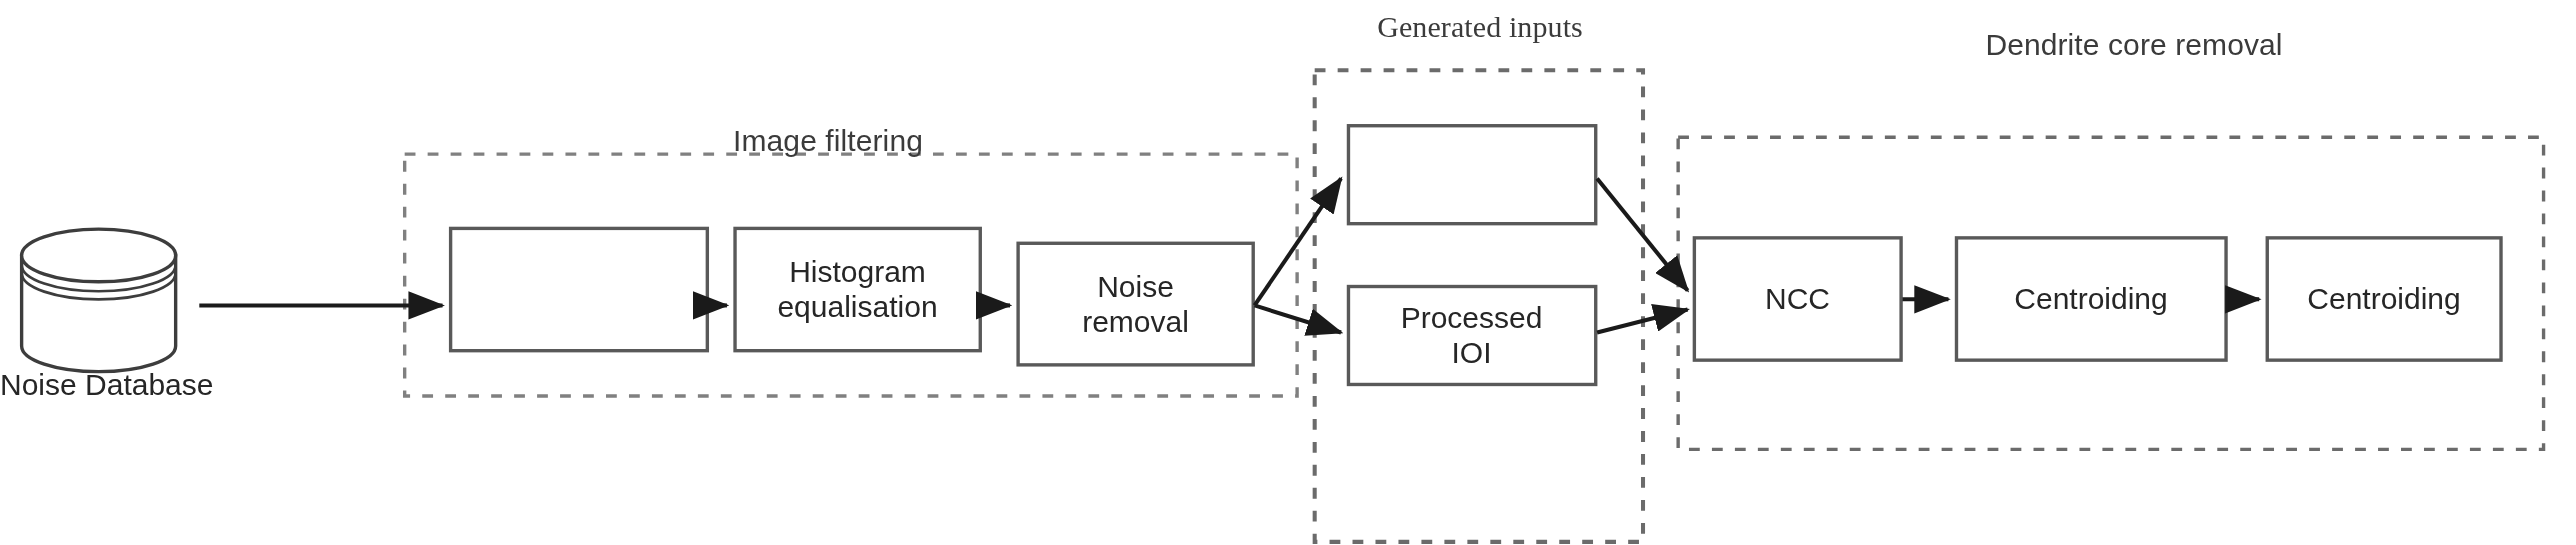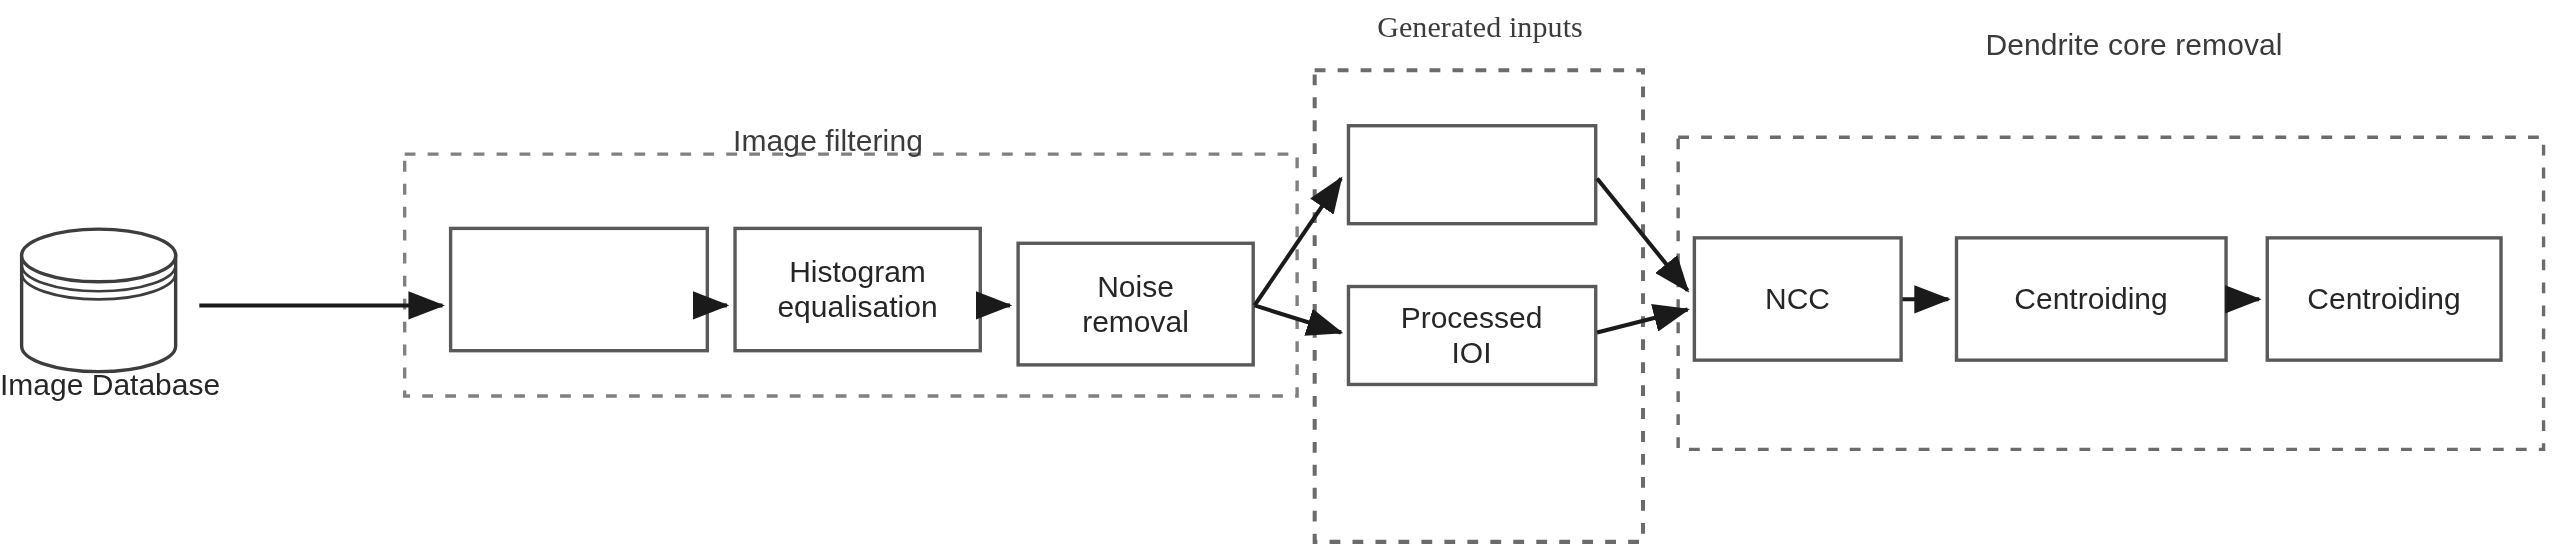--- a/index.html
+++ b/index.html
@@ -130,16 +130,16 @@
 
   <div class="node-label" style="left:1348px; top:286px; width:247px; height:98px;">Processed
 IOI</div>
 
   <div class="node-label" style="left:1694px; top:238px; width:207px; height:122px;">NCC</div>
 
   <div class="node-label" style="left:1956px; top:238px; width:270px; height:122px;">Centroiding</div>
 
   <div class="node-label" style="left:2267px; top:238px; width:234px; height:122px;">Centroiding</div>
 
-  <div class="db-label" style="left:0px; top:368px; width:198px;">Image Database</div>
+  <div class="db-label" style="left:0px; top:368px; width:198px;">Noise Database</div>
 
 </div>
 
 
 </body></html>

